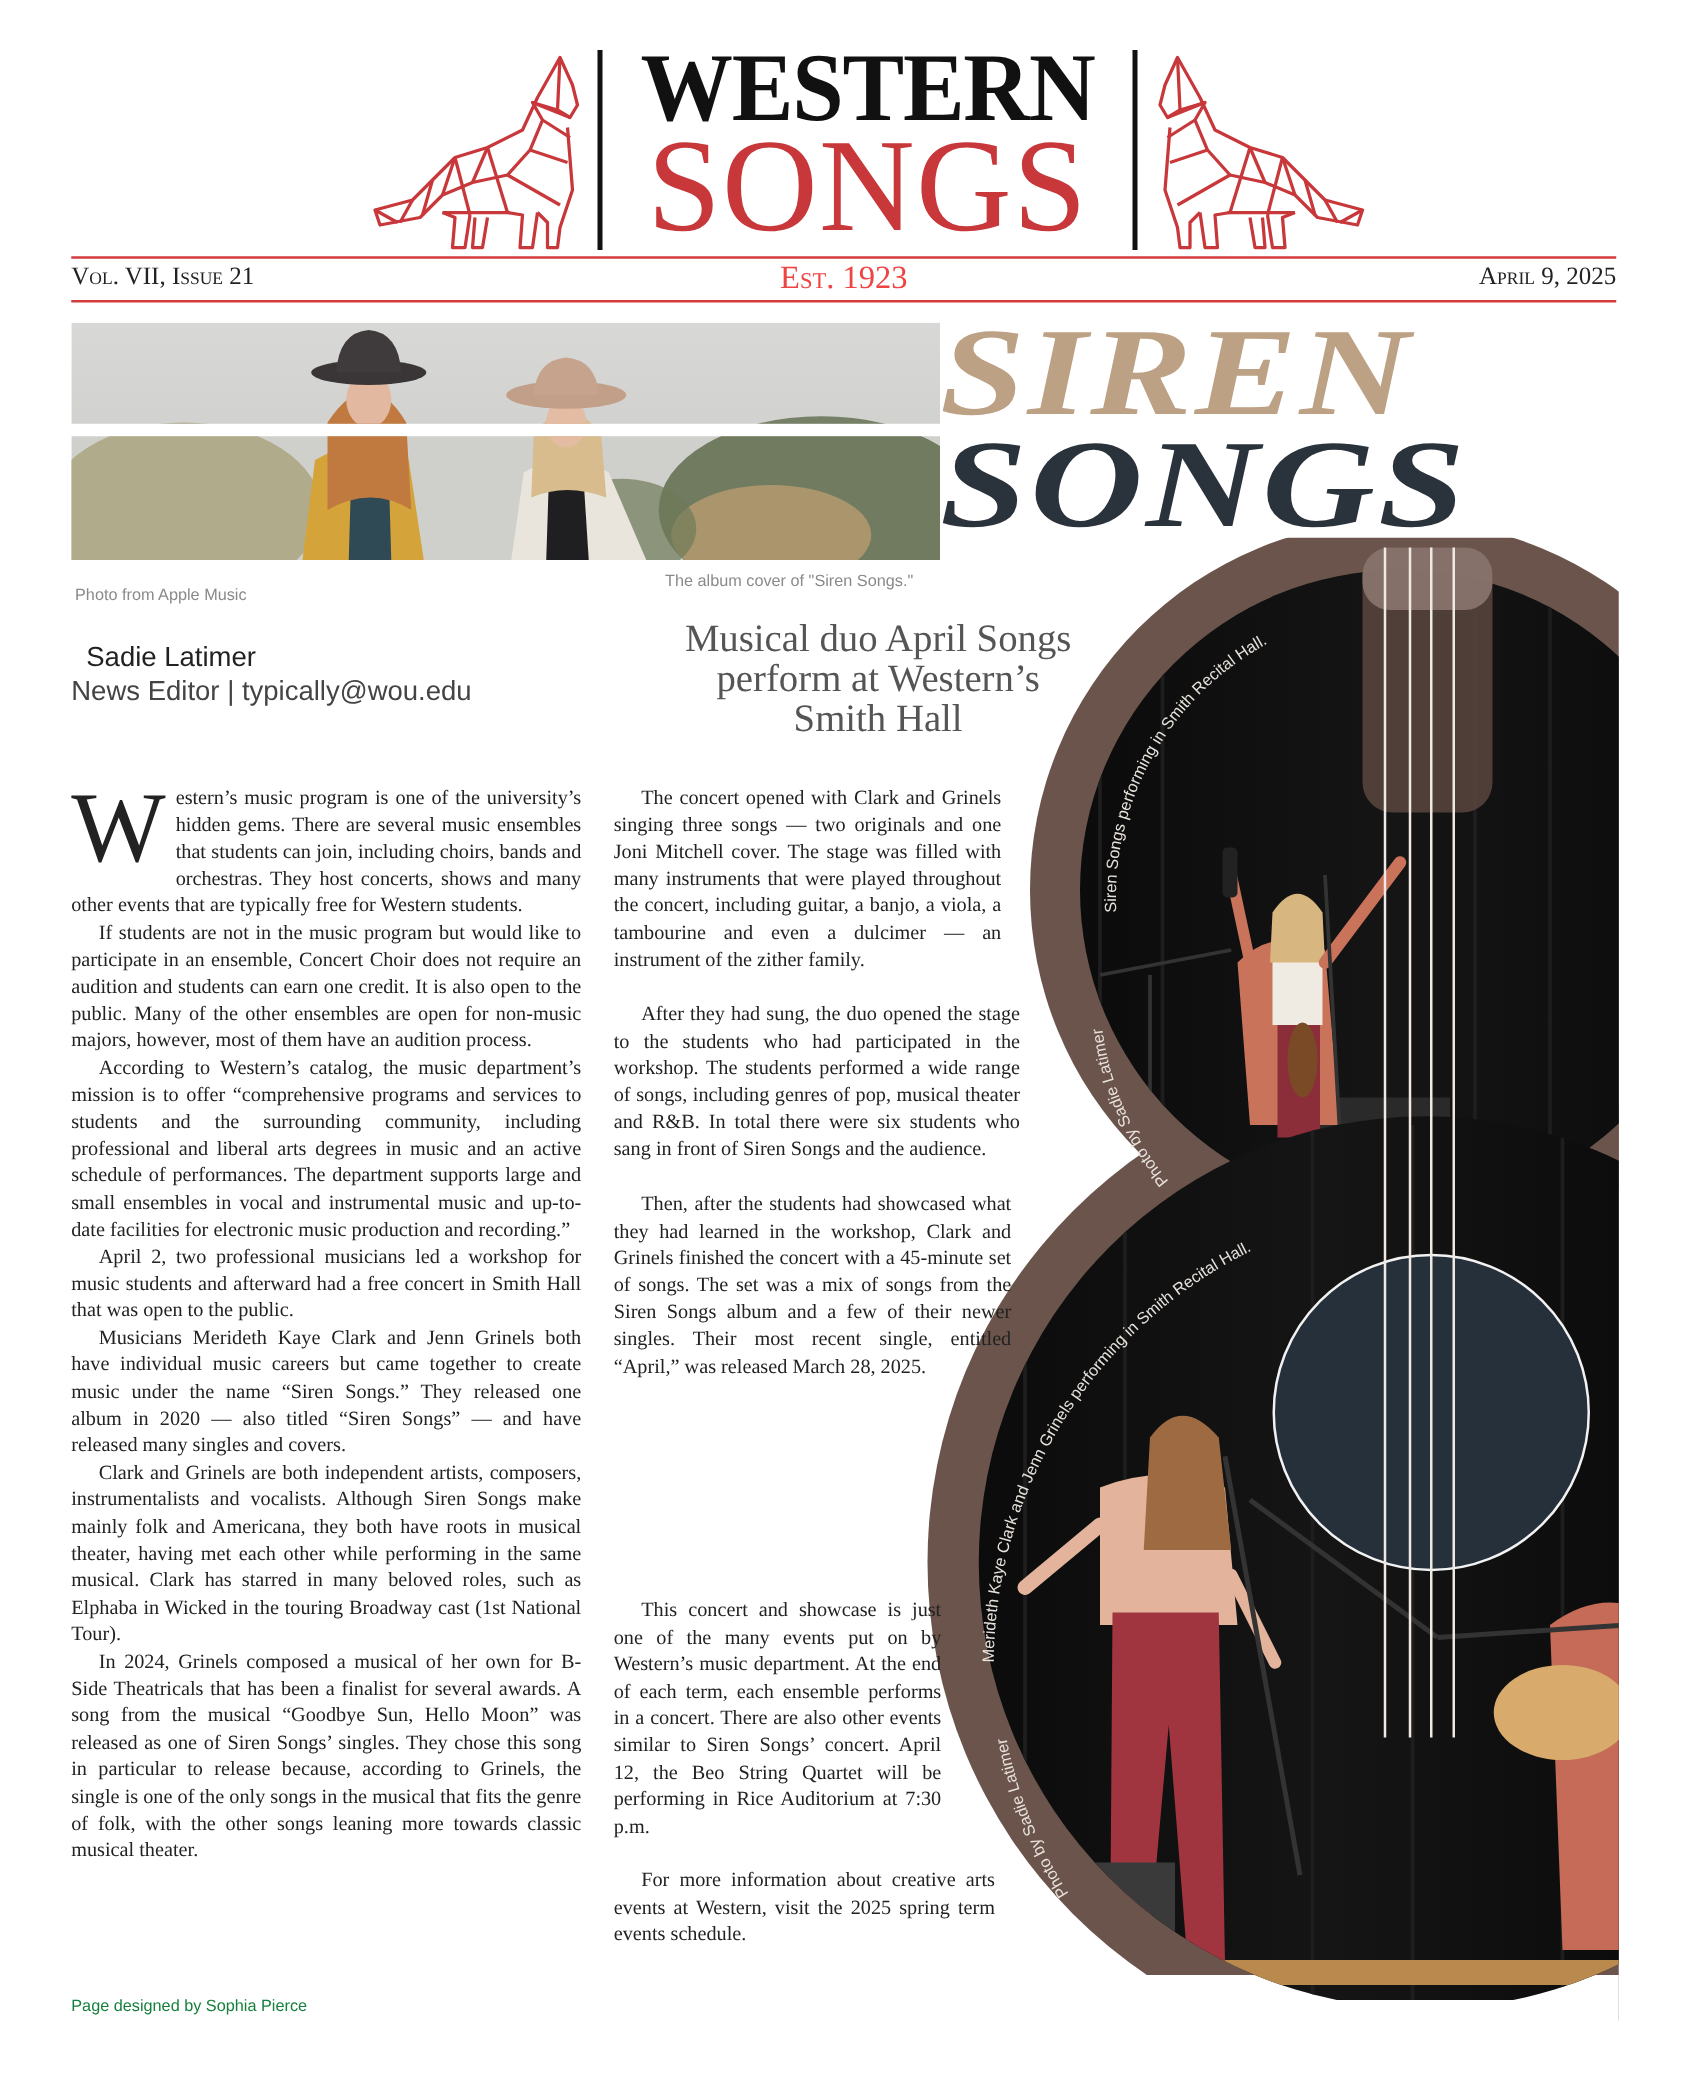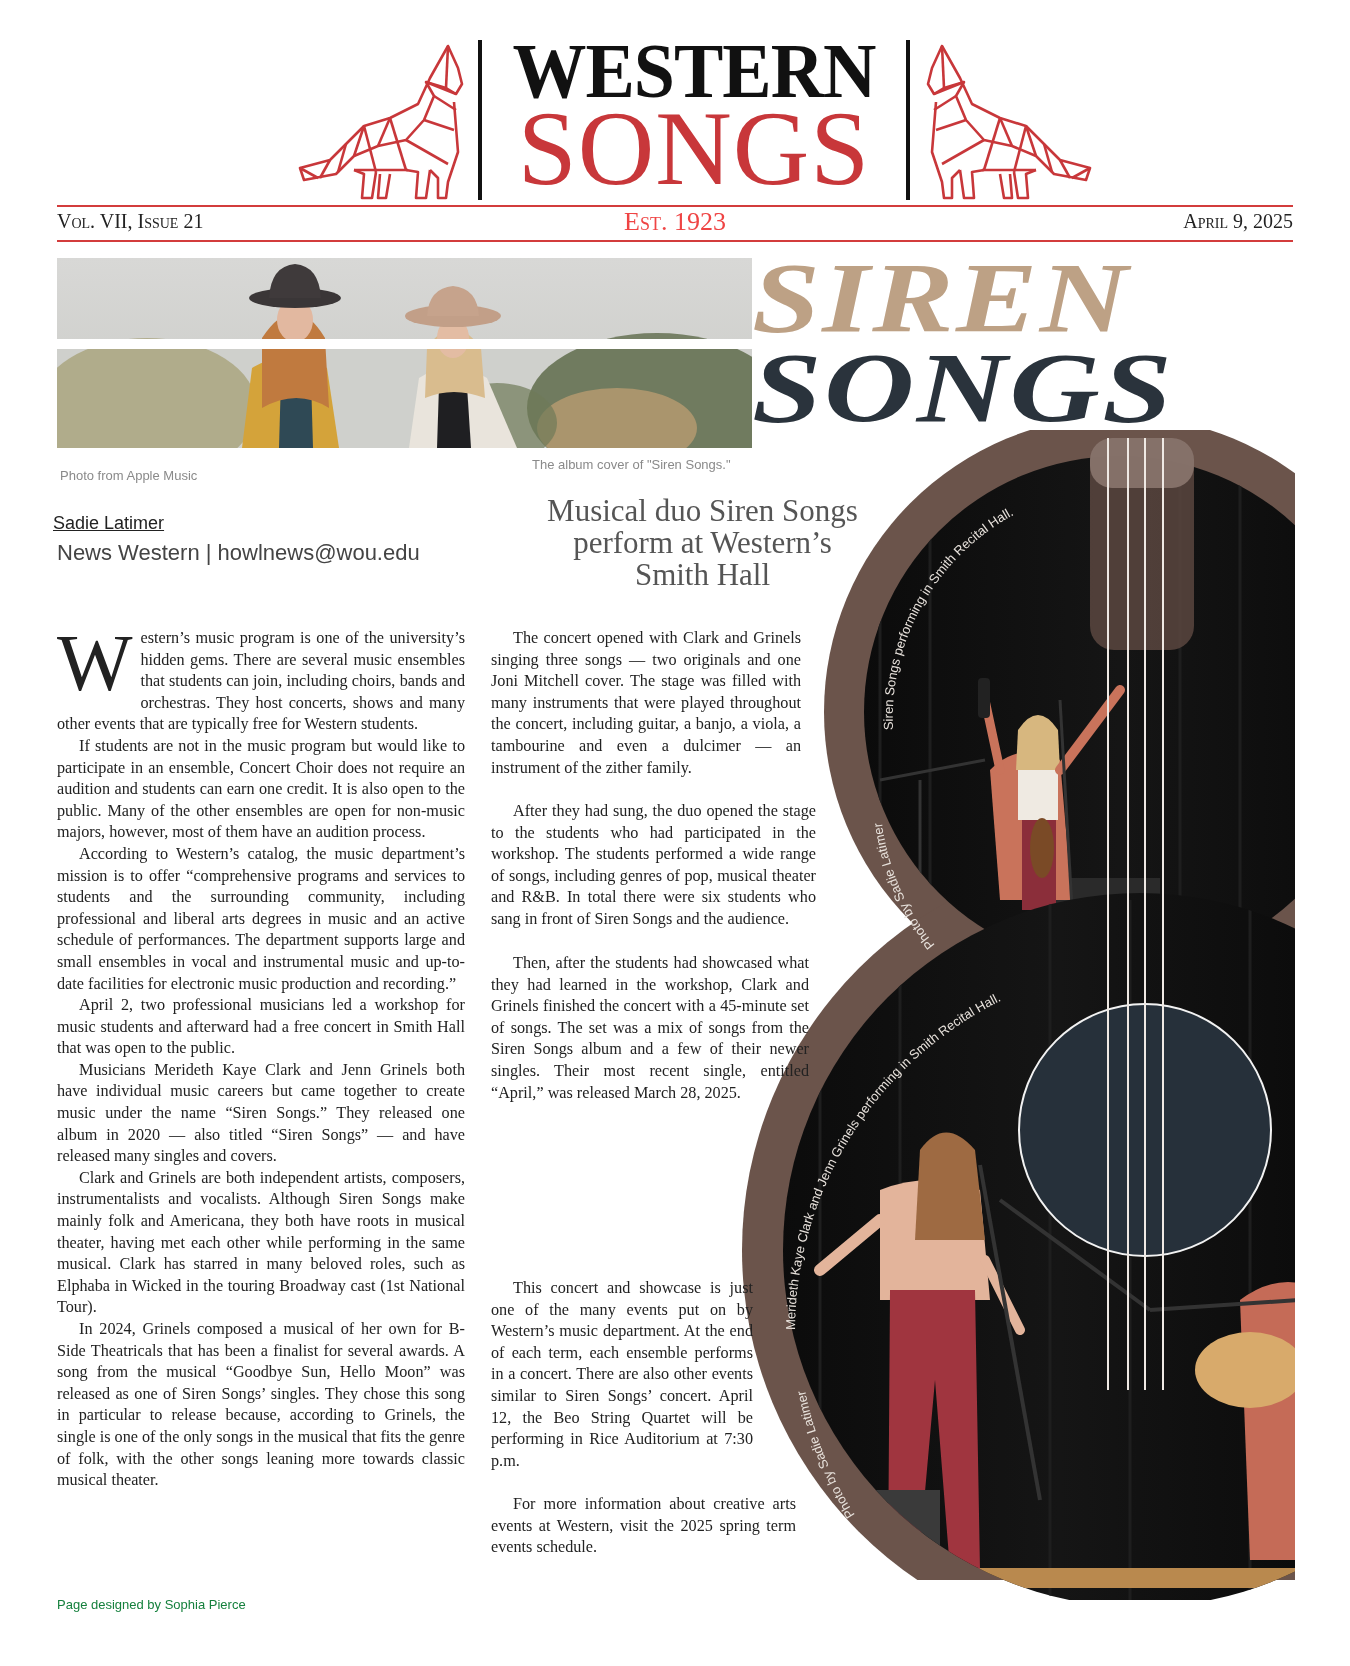--- a/index.html
+++ b/index.html
@@ -19,21 +19,21 @@
   
   .hero-strip { left: 57px; width: 695px; overflow: hidden; }
   .hero-scene { position: absolute; left: 0; width: 695px; height: 190px; }
   .caption-small { font-family: "Liberation Sans", sans-serif; font-size: 13px; color: #8a8a8a; }
 
   
   .siren { left: 752px; top: 248px; font-family: "Liberation Serif", serif; font-style: italic; font-weight: bold; font-size: 100px; line-height: 100px; color: #bda185; letter-spacing: 2px; transform: scaleX(1.22); transform-origin: left; }
   .songs { left: 752px; top: 338px; font-family: "Liberation Serif", serif; font-style: italic; font-weight: bold; font-size: 100px; line-height: 100px; color: #2a333c; letter-spacing: 2px; transform: scaleX(1.25); transform-origin: left; }
 
   
-  .byline-name { left: 53px; top: 513px; font-family: "Liberation Sans", sans-serif; font-size: 18px; color: #222; text-decoration: underline; }
+  .byline-name { left: 69px; top: 513px; font-family: "Liberation Sans", sans-serif; font-size: 22px; color: #222; }
   .byline-role { left: 57px; top: 540px; font-family: "Liberation Sans", sans-serif; font-size: 22px; color: #444; font-weight: 300; }
 
   .subhead { left: 500px; top: 495px; width: 405px; text-align: center; font-family: "Liberation Serif", serif; font-size: 31px; line-height: 32px; color: #555; }
 
   
   .col { font-family: "Liberation Serif", serif; font-size: 16.2px; line-height: 21.6px; color: #222; text-align: justify; }
   .col p { margin: 0; text-indent: 22px; }
   .col p.first { text-indent: 0; }
   .dropcap { float: left; font-size: 80px; line-height: 62px; margin: 4px 8px 0 0; color: #222; font-family: "Liberation Serif", serif; }
   .col1 { left: 57px; top: 628px; width: 408px; }
@@ -255,24 +255,24 @@
     <path id="arcTopCredit2" d="M 935,945 A 240,240 0 0 1 880,800" fill="none"></path>
     <text class="photo-text"><textPath href="#arcTopCredit2">Photo by Sadie Latimer</textPath></text>
     <path id="arcBot" d="M 795,1330 A 370,370 0 0 1 1090,970" fill="none"></path>
     <text class="photo-text"><textPath href="#arcBot">Merideth Kaye Clark and Jenn Grinels performing in Smith Recital Hall.</textPath></text>
     <path id="arcBotCredit" d="M 855,1515 A 360,360 0 0 1 800,1355" fill="none"></path>
     <text class="photo-text"><textPath href="#arcBotCredit">Photo by Sadie Latimer</textPath></text>
   </g>
 </svg>
 
 <div class="abs byline-name">Sadie Latimer</div>
-<div class="abs byline-role">News Western | howlnews@wou.edu</div>
+<div class="abs byline-role">News Editor | typically@wou.edu</div>
 
 <div class="abs subhead">
-  <div>Musical duo Siren Songs</div>
+  <div>Musical duo April Songs</div>
   <div>perform at Western’s</div>
   <div>Smith Hall</div>
 </div>
 
 <div class="abs col col1">
   <p class="first"><span class="dropcap">W</span><span>estern’s music program is one of the university’s hidden gems. There are several music ensembles that students can join, including choirs, bands and orchestras. They host concerts, shows and many other events that are typically free for Western students.</span></p>
   <p>If students are not in the music program but would like to participate in an ensemble, Concert Choir does not require an audition and students can earn one credit. It is also open to the public. Many of the other ensembles are open for non-music majors, however, most of them have an audition process.</p>
   <p>According to Western’s catalog, the music department’s mission is to offer “comprehensive programs and services to students and the surrounding community, including professional and liberal arts degrees in music and an active schedule of performances. The department supports large and small ensembles in vocal and instrumental music and up-to-date facilities for electronic music production and recording.”</p>
   <p>April 2, two professional musicians led a workshop for music students and afterward had a free concert in Smith Hall that was open to the public.</p>
   <p>Musicians Merideth Kaye Clark and Jenn Grinels both have individual music careers but came together to create music under the name “Siren Songs.” They released one album in 2020 — also titled “Siren Songs” — and have released many singles and covers.</p>

